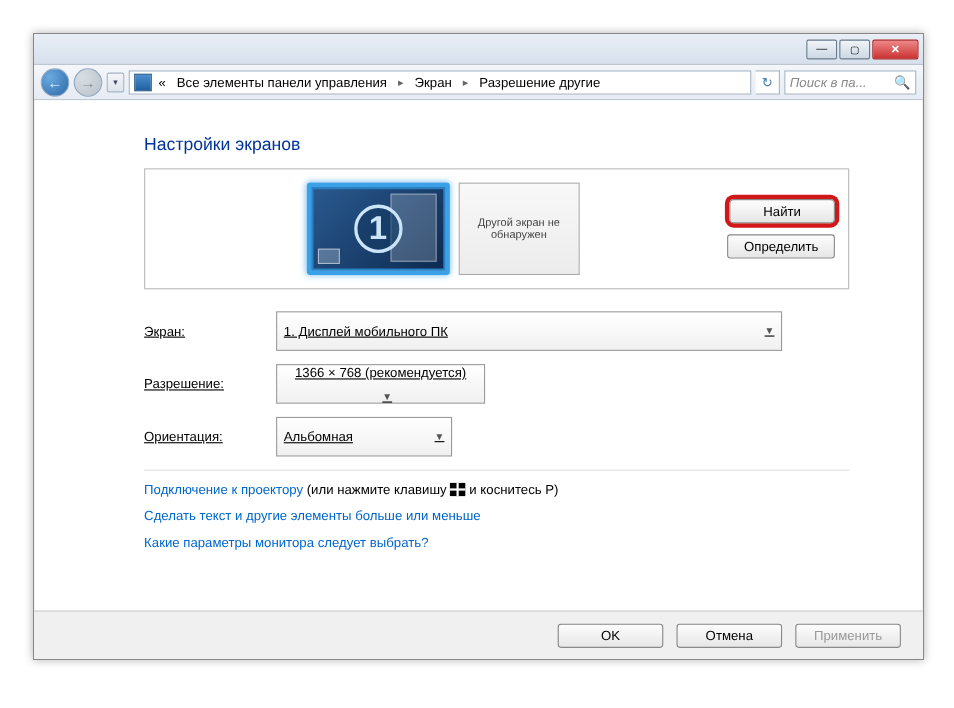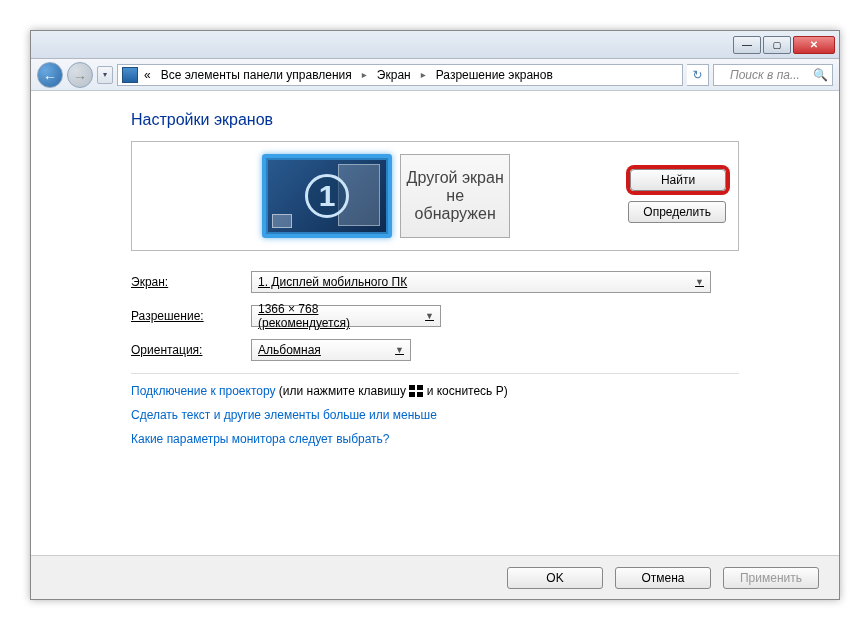--- a/index.html
+++ b/index.html
@@ -101,32 +101,33 @@
     border-left: none;
     background: #fff;
     display:flex; align-items:center; justify-content:center;
     cursor:pointer;
   }
   .searchbox {
     width: 120px; height: 22px;
     border: 1px solid #a8b4c2;
     background: #fff;
     display: flex; align-items: center;
-    padding: 0 16px;
+    padding: 0 4px;
     color: #888;
     font-style: italic;
     position: relative;
   }
   .searchbox .mag {
     position: absolute; right: 4px; font-style: normal; color: #5a8ac0; font-size: 12px;
   }
 
   
   .content {
-    padding: 20px 100px 10px 100px;
+    padding: 20px 67px 10px 100px;
+    margin-top: 12px;
   }
   .page-title {
     color: #003399;
     font-size: 16px;
     margin-bottom: 12px;
     font-weight: 400;
   }
   .displays-box {
     border: 1px solid #bbb;
     height: 110px;
@@ -175,21 +176,21 @@
     position: absolute; right: 8px; top: 6px;
     width: 42px; height: 62px; background: rgba(255,255,255,0.2);
     border: 1px solid rgba(255,255,255,0.4);
   }
   .other-display {
     width: 110px; height: 84px;
     border: 1px solid #aaa;
     background: linear-gradient(#f8f8f8,#ececec);
     display: flex; align-items: center; justify-content: center;
     text-align: center;
-    font-size: 16px; color: #444;
+    font-size: 10px; color: #444;
     padding: 4px;
   }
   .displays-right {
     display: flex;
     flex-direction: column;
     gap: 10px;
     align-items: flex-end;
     justify-content: space-between;
   }
   .btn {
@@ -214,31 +215,31 @@
     text-decoration: underline;
   }
   .form-row label {
     width: 120px;
     font-size: 12px;
     color: #000;
   }
   .dropdown {
     border: 1px solid #999;
     background: linear-gradient(#fff,#f0f0f0);
-    height: 22px;
+    height: 36px;
     display: flex;
     align-items: center;
     justify-content: space-between;
     padding: 0 6px;
     font-size: 12px;
     cursor: pointer;
   }
   .dropdown .arrow { font-size: 9px; color: #555; margin-left: 12px; }
   .dd-wide { width: 460px; }
-  .dd-med { width: 190px; }
+  .dd-med { width: 190px; flex-direction: column; }
   .dd-sm { width: 160px; }
   .dd-wide .arrow { margin-left: auto; }
 
   .adv-link {
     text-align: right;
     margin: 6px 0 8px 0;
   }
   .link { color: #0066cc; cursor: pointer; font-size: 12px; }
   hr.thin { border: none; border-top: 1px solid #e0e0e0; margin: 4px 0 10px 0; }
 
@@ -286,21 +287,21 @@
     <div class="navbtn back">←</div>
     <div class="navbtn fwd">→</div>
     <div class="navchev">▾</div>
     <div class="addressbar">
       <span class="cpl-icon"></span>
       <span class="crumb">«</span>
       <span class="crumb">Все элементы панели управления</span>
       <span class="crumb sep">▸</span>
       <span class="crumb">Экран</span>
       <span class="crumb sep">▸</span>
-      <span class="crumb">Разрешение экранов</span>
+      <span class="crumb">Разрешение другие</span>
     </div>
     <div class="addr-refresh">
       <span style="color:#4a80b0">↻</span>
     </div>
     <div class="searchbox">
       <span>Поиск в па...</span>
       <span class="mag">🔍</span>
     </div>
   </div>
 

